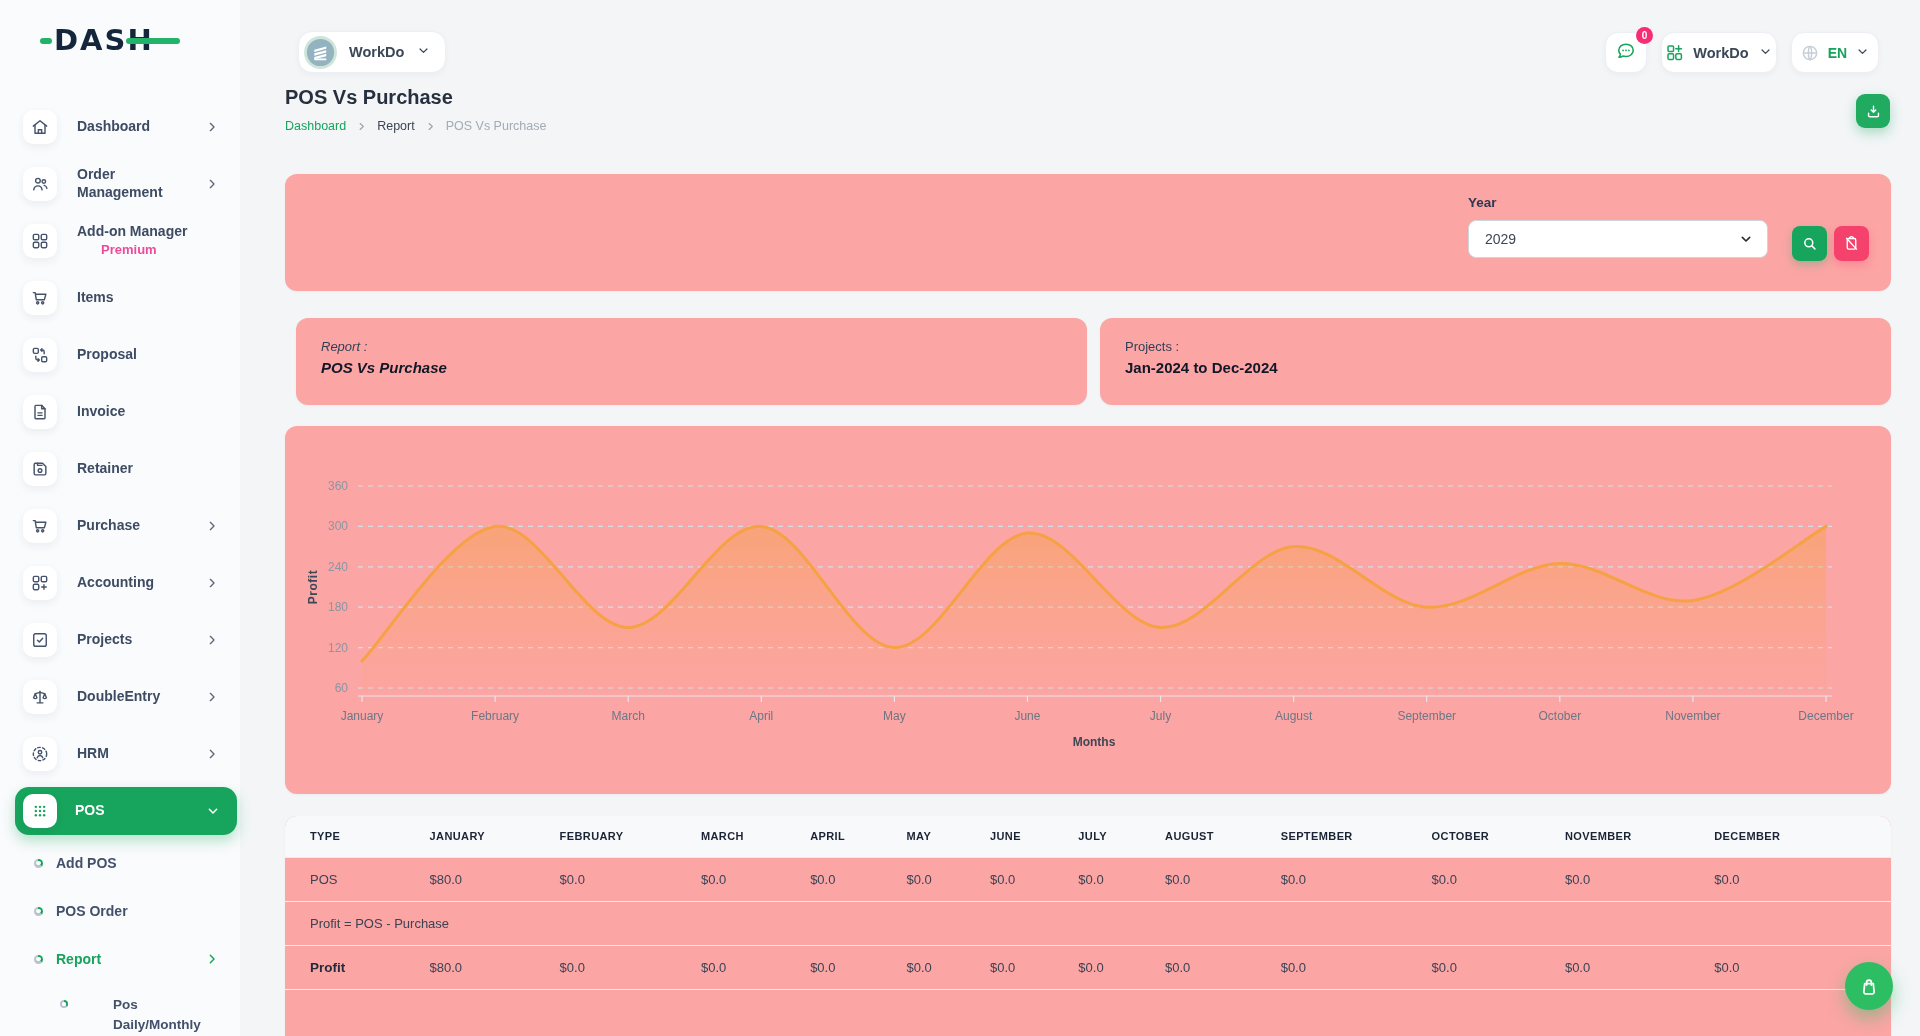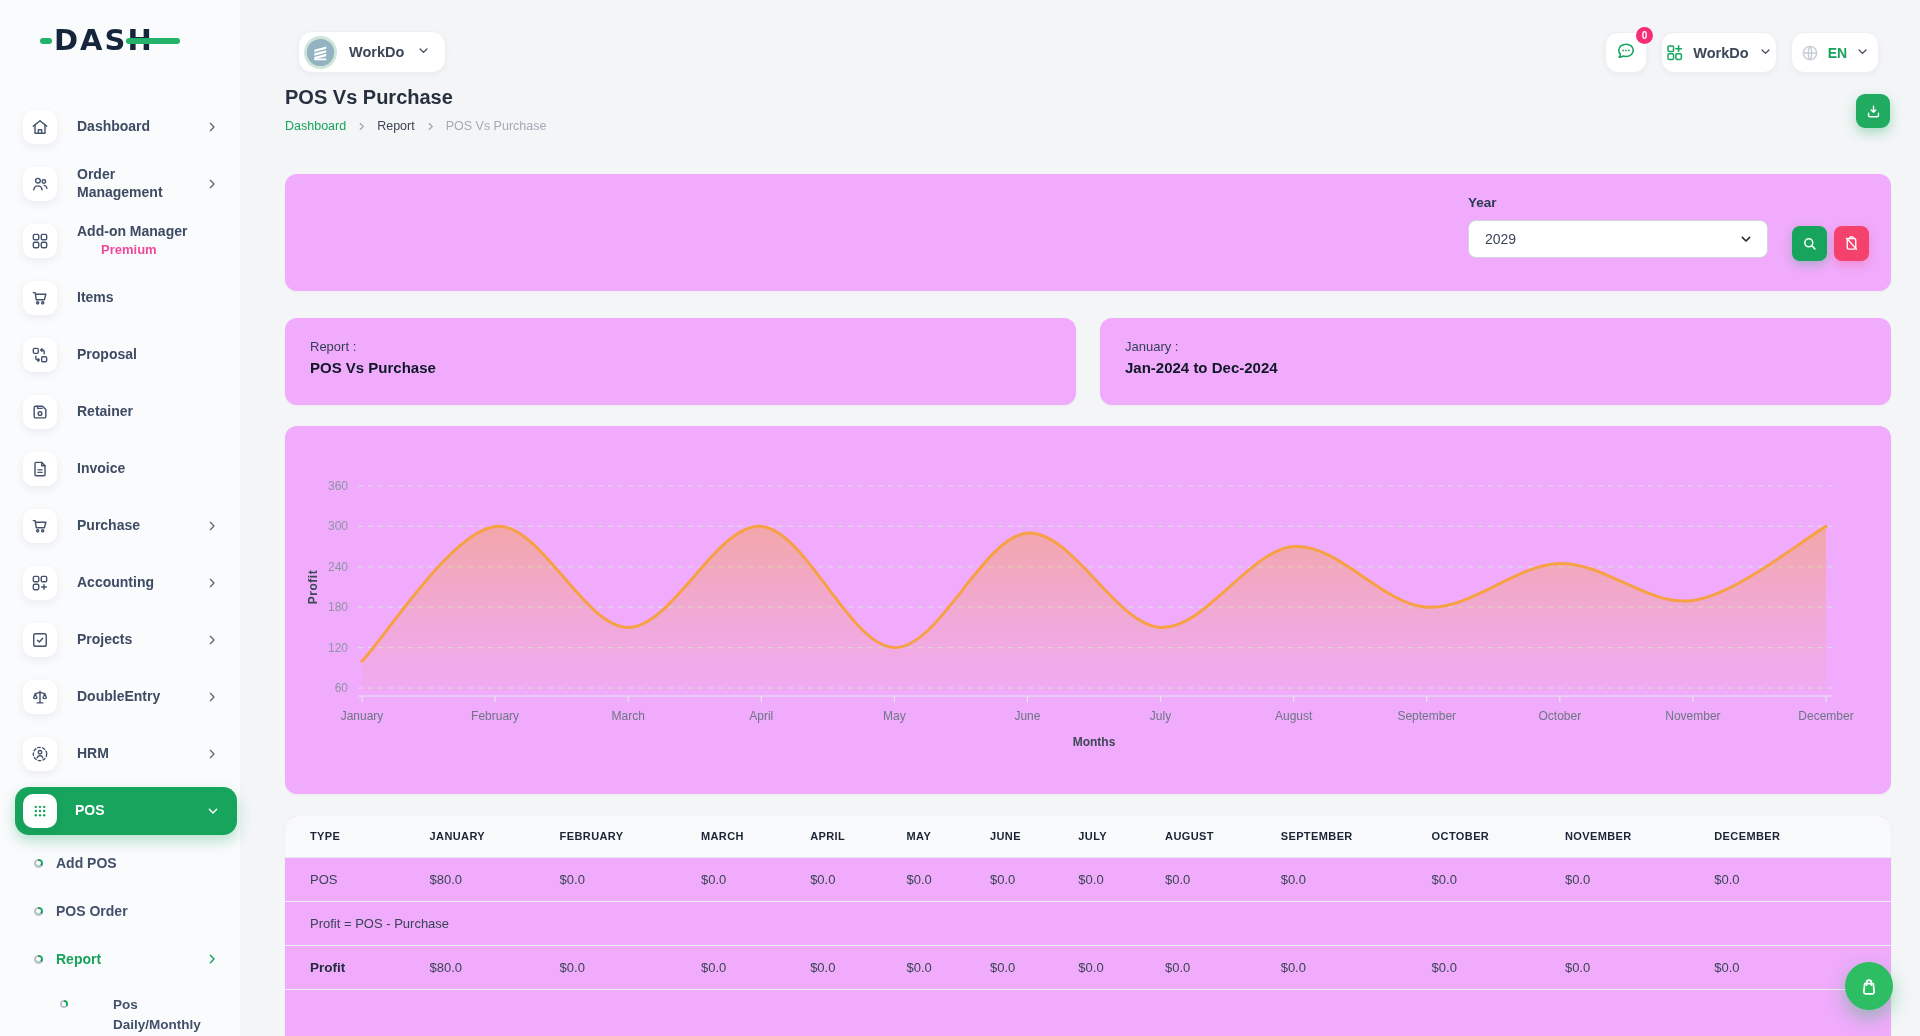--- a/index.html
+++ b/index.html
@@ -58,36 +58,36 @@
   .breadcrumb { position:absolute; left:285px; top:119px; display:flex; align-items:center; gap:10px; font-size:12.5px; }
   .bc-link { color:#17a35b; cursor:pointer; }
   .bc-mid { color:#3c4553; cursor:pointer; }
   .bc-cur { color:#a3abb6; }
   .bc-sep svg { width:11px; height:11px; display:block; }
   .dl-btn { position:absolute; left:1856px; top:94px; width:34px; height:34px; border-radius:9px; background:#21ab61;
             display:flex; align-items:center; justify-content:center; cursor:pointer; box-shadow:0 5px 12px rgba(33,171,97,.35); }
   .dl-btn svg { width:17px; height:17px; }
 
   
-  .card { position:absolute; background:#f0abfc; border-radius:12px; box-shadow:0 1px 3px rgba(25,35,55,.04); }
+  .card { position:absolute; background:#fca5a5; border-radius:12px; box-shadow:0 1px 3px rgba(25,35,55,.04); }
   .filter-card { left:285px; top:174px; width:1606px; height:117px; }
   .filter-year { position:absolute; left:1183px; top:21px; width:300px; }
   .filter-label { font-size:13.5px; color:#2c3950; font-weight:600; }
   .year-select { margin-top:10px; height:38px; border:1px solid #cfd5dd; border-radius:8px; background:#fff;
                  display:flex; align-items:center; padding:0 13px 0 16px; cursor:pointer; }
   .year-select .yr { flex:1; font-size:14px; color:#3b4757; }
   .year-select svg { width:16px; height:16px; }
   .filter-btns { position:absolute; left:1507px; top:52px; display:flex; gap:7px; }
   .sq-btn { width:35px; height:35px; border-radius:8px; display:flex; align-items:center; justify-content:center; cursor:pointer; border:none; }
   .sq-btn svg { width:17px; height:17px; }
   .btn-search { background:#17a45c; box-shadow:0 4px 10px rgba(23,164,92,.3); }
   .btn-reset { background:#f4426d; box-shadow:0 4px 10px rgba(244,66,109,.3); }
 
   .sum-card { top:318px; height:87px; padding:21px 25px; }
-  .sum-report { left:285px; width:791px; }
+  .sum-report { left:296px; width:791px;font-style:italic; }
   .sum-duration { left:1100px; width:791px; }
   .sum-label { font-size:13px; color:#333f55; }
   .sum-value { font-size:15px; font-weight:700; color:#101828; margin-top:5px; }
 
   .chart-card { left:285px; top:426px; width:1606px; height:368px; }
   .chart-card svg { display:block; }
 
   .table-card { left:285px; top:816px; width:1606px; height:260px; border-radius:12px 12px 0 0; overflow:hidden; }
   table { width:100%; border-collapse:collapse; table-layout:fixed; }
   thead th { background:#f8f9fb; height:41px; font-size:11px; font-weight:700; color:#1b2434; letter-spacing:.4px;
@@ -166,36 +166,36 @@
             <rect x="14" y="14" width="6" height="6" rx="1.5"></rect>
             <path d="M17 10.5V8a2 2 0 0 0-2-2h-2.2m0 0 1.5-1.5M12.8 6l1.5 1.5"></path>
             <path d="M7 13.5V16a2 2 0 0 0 2 2h2.2m0 0-1.5-1.5m1.5 1.5L9.7 19.5"></path>
           </svg>
         </span>
         <span class="nav-label">Proposal</span>
       </div>
       <div class="nav-item">
         <span class="nav-ic">
           <svg viewBox="0 0 24 24" fill="none" stroke="#45536b" stroke-width="1.7" stroke-linecap="round" stroke-linejoin="round">
+            <path d="M7 4h7l4 4v11a1 1 0 0 1-1 1H7a1 1 0 0 1-1-1V5a1 1 0 0 1 1-1Z"></path>
+            <path d="M14 4v4h4"></path>
+            <path d="M9.5 13h5M9.5 16h5"></path>
+          </svg>
+        </span>
+        <span class="nav-label">Invoice</span>
+      </div>
+      <div class="nav-item">
+        <span class="nav-ic">
+          <svg viewBox="0 0 24 24" fill="none" stroke="#45536b" stroke-width="1.7" stroke-linecap="round" stroke-linejoin="round">
             <path d="M5 6.5A1.5 1.5 0 0 1 6.5 5H15l4 4v8.5a1.5 1.5 0 0 1-1.5 1.5h-11A1.5 1.5 0 0 1 5 17.5Z"></path>
             <circle cx="12" cy="13.8" r="2.2"></circle>
             <path d="M9 5v2.6h5.5"></path>
           </svg>
         </span>
         <span class="nav-label">Retainer</span>
-      </div>
-      <div class="nav-item">
-        <span class="nav-ic">
-          <svg viewBox="0 0 24 24" fill="none" stroke="#45536b" stroke-width="1.7" stroke-linecap="round" stroke-linejoin="round">
-            <path d="M7 4h7l4 4v11a1 1 0 0 1-1 1H7a1 1 0 0 1-1-1V5a1 1 0 0 1 1-1Z"></path>
-            <path d="M14 4v4h4"></path>
-            <path d="M9.5 13h5M9.5 16h5"></path>
-          </svg>
-        </span>
-        <span class="nav-label">Invoice</span>
       </div>
       <div class="nav-item">
         <span class="nav-ic">
           <svg viewBox="0 0 24 24" fill="none" stroke="#45536b" stroke-width="1.7" stroke-linecap="round" stroke-linejoin="round">
             <path d="M4 5.5h2.2L7.5 14h9.8l1.7-6.5H7"></path>
             <circle cx="9.2" cy="17.8" r="1.3"></circle>
             <circle cx="15.2" cy="17.8" r="1.3"></circle>
           </svg>
         </span>
         <span class="nav-label">Purchase</span>
@@ -411,21 +411,21 @@
         </span>
     </button>
   </div>
 </div>
 
 <div class="card sum-card sum-report">
   <div class="sum-label">Report :</div>
   <div class="sum-value">POS Vs Purchase</div>
 </div>
 <div class="card sum-card sum-duration">
-  <div class="sum-label">January :</div>
+  <div class="sum-label">Projects :</div>
   <div class="sum-value">Jan-2024 to Dec-2024</div>
 </div>
 
 <div class="card chart-card">
   <div id="chart-holder">
       <svg width="1606" height="368" viewBox="0 0 1606 368" font-family="Liberation Sans, sans-serif">
 <defs>
           <linearGradient id="fillg" x1="0" y1="0" x2="0" y2="1">
 <stop offset="0%" stop-color="#f6a144" stop-opacity="0.45"></stop>
 <stop offset="55%" stop-color="#f6a144" stop-opacity="0.20"></stop>

